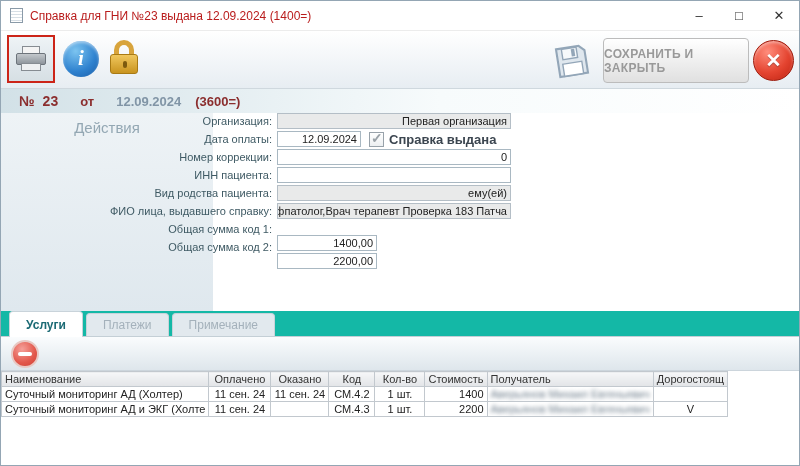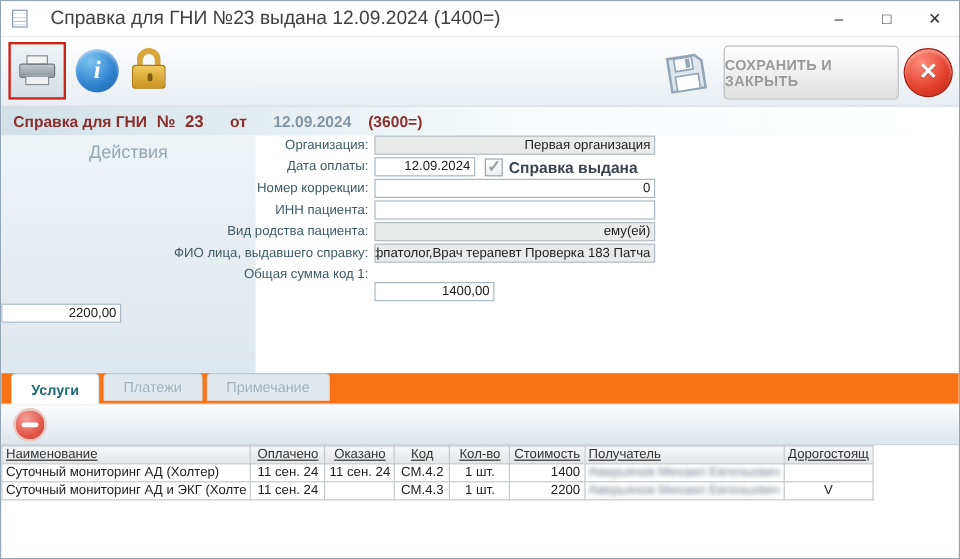--- a/index.html
+++ b/index.html
@@ -2,21 +2,21 @@
 <html><head>
 <meta charset="utf-8">
 <style>
   * { box-sizing: border-box; }
   body { margin:0; background:#e8e8e8; font-family:"Liberation Sans", sans-serif; }
   #app { position:relative; width:800px; height:466px; background:#fff; border:1px solid #94a6b4; overflow:hidden; }
 
   
   #titlebar { position:absolute; top:0; left:0; right:0; height:30px; background:#fff; display:flex; align-items:center; border-bottom:1px solid #ececec; }
   .appicon { width:13px; height:15px; margin-left:9px; border:1px solid #8a9aa8; background:repeating-linear-gradient(#ffffff,#ffffff 2px,#aebecb 3px); }
-  #win-title { margin-left:19px; font-size:16px; color:#404040; white-space:nowrap; }
+  #win-title { margin-left:7px; font-size:12px; color:#b91c1c; white-space:nowrap; }
   #titlebar .spacer { flex:1; }
   .winbtn { width:40px; height:29px; display:flex; align-items:center; justify-content:center; font-size:13px; color:#333; cursor:default; }
 
   
   #toolbar { position:absolute; top:30px; left:0; right:0; height:58px; background:linear-gradient(#ffffff,#e7edf2); border-bottom:1px solid #cfd8de; }
   #print-button { position:absolute; left:6px; top:4px; width:48px; height:48px; border:2px solid #cc2418; background:linear-gradient(#eef3f6,#d6dfe4); display:flex; align-items:center; justify-content:center; }
   .printer { position:relative; width:30px; height:27px; }
   .printer .paper  { position:absolute; left:6px; top:0; width:18px; height:8px; background:#f4f4f4; border:1px solid #868c92; }
   .printer .pbody  { position:absolute; left:0; top:7px; width:30px; height:12px; background:linear-gradient(#c3c8cc,#8d949b); border:1px solid #6d747b; border-radius:2px; }
   .printer .tray   { position:absolute; left:5px; top:17px; width:20px; height:8px; background:#eef0f2; border:1px solid #868c92; }
@@ -37,47 +37,47 @@
   #headerband .num { font-size:14px; margin-left:8px; }
   #headerband .from { margin-left:22px; }
   #headerband .hdate { margin-left:22px; color:#8195a6; }
   #headerband .amount { margin-left:14px; }
 
   
   #sidebar { position:absolute; top:112px; left:0; width:212px; height:198px; background:linear-gradient(#eef3f6,#dfe8ee); }
   #sidebar .caption { text-align:center; padding-top:6px; color:#93a7b3; font-size:15px; }
   #form { position:absolute; top:112px; left:0; width:620px; }
   .frow { display:flex; align-items:center; height:16px; margin-bottom:2px; }
-  .flabel { width:311px; display:flex; justify-content:flex-end; padding-right:5px; }
+  .flabel { width:276px; display:flex; justify-content:flex-end; padding-right:5px; }
   .flabel span { font-size:11px; color:#3f5a64; white-space:nowrap; }
   .field { height:16px; border:1px solid #a9b8c2; background:#fff; font-size:11px; color:#222; padding:0 3px; display:flex; align-items:center; overflow:hidden; white-space:nowrap;justify-content:flex-end; }
   .field.gray { background:#e9eaea; border-color:#b4bec6; }
   .field.wide { width:234px; }
   .field.date { width:84px; }
   .field.sum  { width:100px; justify-content:flex-end;margin-top:28px; }
   .blurtxt { filter:blur(2px); color:#6a7a88; }
   .cbwrap { display:flex; align-items:center; margin-left:8px; }
   .checkbox { position:relative; width:15px; height:15px; border:1px solid #98a2aa; background:linear-gradient(#ffffff,#eceff1); }
   .checkbox .check { position:absolute; left:1px; top:-3px; color:#9aa2a8; font-weight:bold; font-size:14px; }
   .cblabel { margin-left:5px; font-weight:bold; font-size:13px; color:#3c4650; }
 
   
-  #tabs { position:absolute; top:310px; left:0; right:0; height:26px; background:#f97316; border-bottom:1px solid #c4cfd6; display:flex; align-items:flex-start; padding-left:8px; gap:3px; }
+  #tabs { position:absolute; top:310px; left:0; right:0; height:26px; background:#14b8a6; border-bottom:1px solid #c4cfd6; display:flex; align-items:flex-end; padding-left:8px; gap:3px; }
   .tab { height:23px; padding:0 16px; display:flex; align-items:center; font-size:12px; color:#a4b1bb; background:#e2e9ee; border:1px solid #c9d3da; border-bottom:none; border-radius:4px 4px 0 0; }
   .tab.active { background:#fff; color:#1b6a74; font-weight:bold; height:26px; margin-bottom:-1px; }
 
   
   #band { position:absolute; top:336px; left:0; right:0; height:34px; background:linear-gradient(#fafcfd,#dee6ec); border-bottom:1px solid #ccd5dc; }
   #remove-row-button { position:absolute; left:10px; top:3px; width:28px; height:28px; border-radius:50%; background:radial-gradient(circle at 38% 30%, #f5a099, #e2574b 60%, #cf4236); border:2px solid #e8c9c4; display:flex; align-items:center; justify-content:center; }
   #remove-row-button .bar { width:14px; height:4px; background:#fff; border-radius:2px; }
 
   
   #grid { position:absolute; top:370px; left:0; border-collapse:collapse; table-layout:fixed; background:#fff; }
   #grid th, #grid td { border:1px solid #c2c8ce; font-size:11px; font-weight:normal; padding:0 3px; height:15px; line-height:13px; white-space:nowrap; overflow:hidden; color:#222; }
-  #grid th { background:linear-gradient(#f6f7f8,#e2e4e7); text-align:center; color:#333;text-decoration:underline; }
+  #grid th { background:linear-gradient(#f6f7f8,#e2e4e7); text-align:center; color:#333; }
   #grid th.l, #grid td.l { text-align:left; }
   #grid td.c { text-align:center; }
   #grid td.r { text-align:right; }
 </style>
 </head>
 <body>
 
 <div id="app">
 
   <div id="titlebar">
@@ -116,21 +116,20 @@
         <rect x="6.5" y="13" width="11" height="7" fill="#ffffff" stroke="#93a6b8" stroke-width="0.8"></rect>
       </svg>
     </div>
     <div id="save-close-button">СОХРАНИТЬ И ЗАКРЫТЬ</div>
     <div id="close-window-button">
       <span class="xglyph">✕</span>
     </div>
   </div>
 
   <div id="headerband">
-    <span>Справка для ГНИ</span>
     <span class="num">№</span>
     <span class="num">23</span>
     <span class="from">от</span>
     <span class="hdate">12.09.2024</span>
     <span class="amount">(3600=)</span>
   </div>
 
   <div id="sidebar">
     <div class="caption">Действия</div>
   </div>
@@ -192,20 +191,23 @@
     </div>
     <div class="frow">
       <div class="flabel">
           <span>Общая сумма код 1:</span>
         </div>
       <div class="field sum">
           <span>1400,00</span>
         </div>
     </div>
     <div class="frow">
+      <div class="flabel">
+          <span>Общая сумма код 2:</span>
+        </div>
       <div class="field sum">
           <span>2200,00</span>
         </div>
     </div>
   </div>
 
   <div id="tabs">
     <div class="tab active">Услуги</div>
     <div class="tab">Платежи</div>
     <div class="tab">Примечание</div>

